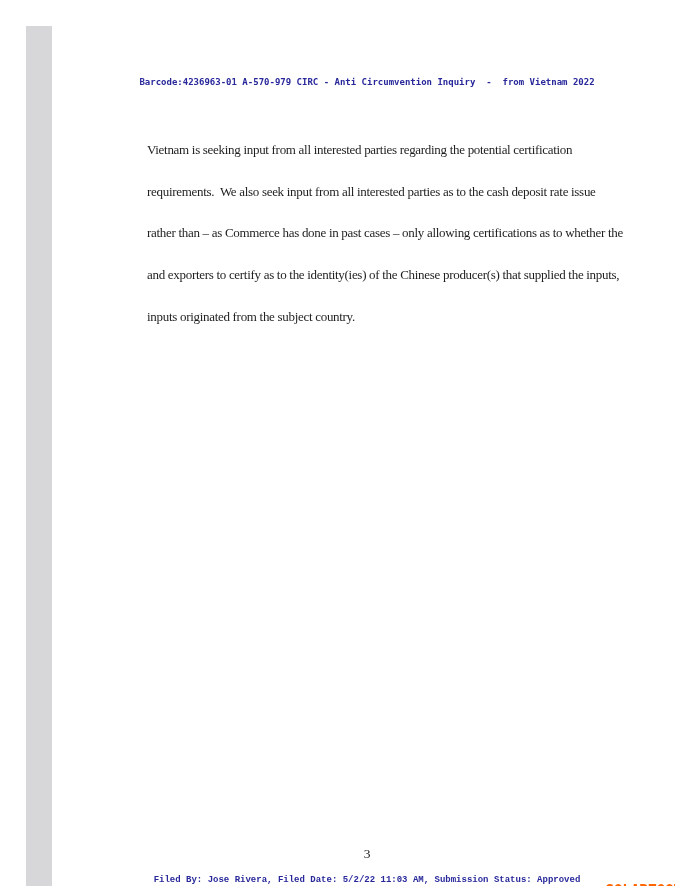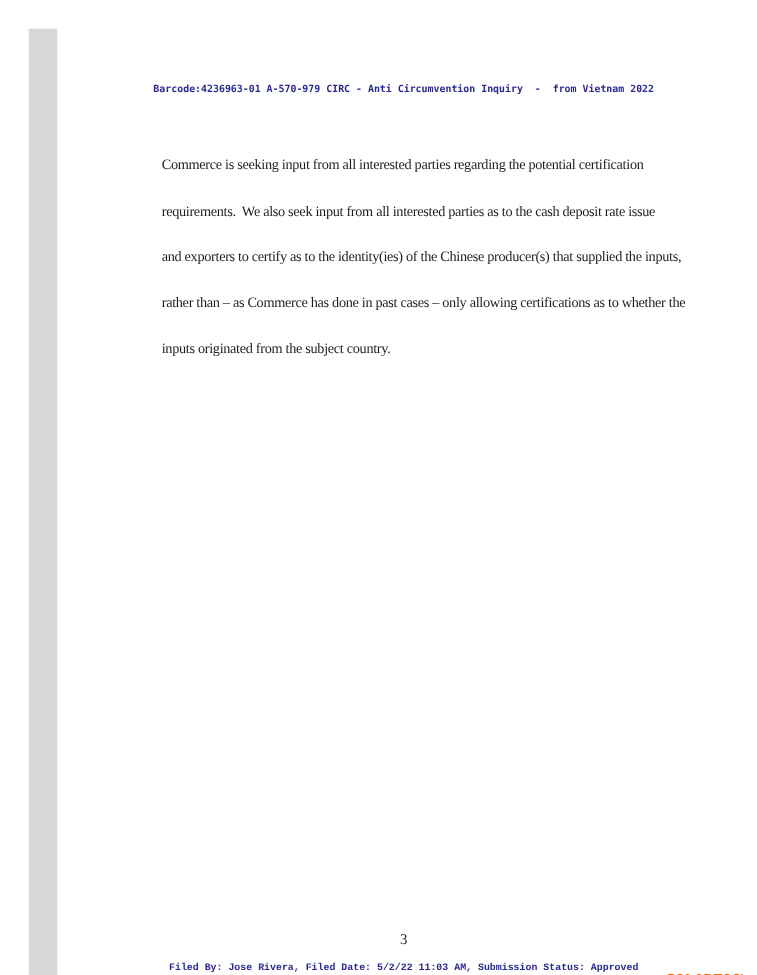--- a/index.html
+++ b/index.html
@@ -98,24 +98,24 @@
 <div class="page">
 
   <div class="edge-left"></div>
   <div class="edge-right"></div>
   <div class="edge-bottom"></div>
 
   <div class="doc-header">Barcode:4236963-01 A-570-979 CIRC - Anti Circumvention Inquiry  -  from Vietnam 2022</div>
 
   <div class="body-block">
     <div class="paragraph">
-        <div>Commerce is seeking input from all interested parties regarding the potential certification</div>
+        <div>Vietnam is seeking input from all interested parties regarding the potential certification</div>
         <div>requirements.  We also seek input from all interested parties as to the cash deposit rate issue</div>
+        <div>rather than – as Commerce has done in past cases – only allowing certifications as to whether the</div>
         <div>and exporters to certify as to the identity(ies) of the Chinese producer(s) that supplied the inputs,</div>
-        <div>rather than – as Commerce has done in past cases – only allowing certifications as to whether the</div>
         <div>inputs originated from the subject country.</div>
       </div>
     <div class="para-gap"></div>
   </div>
 
   <div class="page-number">3</div>
 
   <div class="doc-footer">Filed By: Jose Rivera, Filed Date: 5/2/22 11:03 AM, Submission Status: Approved</div>
 
   <div class="watermark">SOLARZOOM</div>

